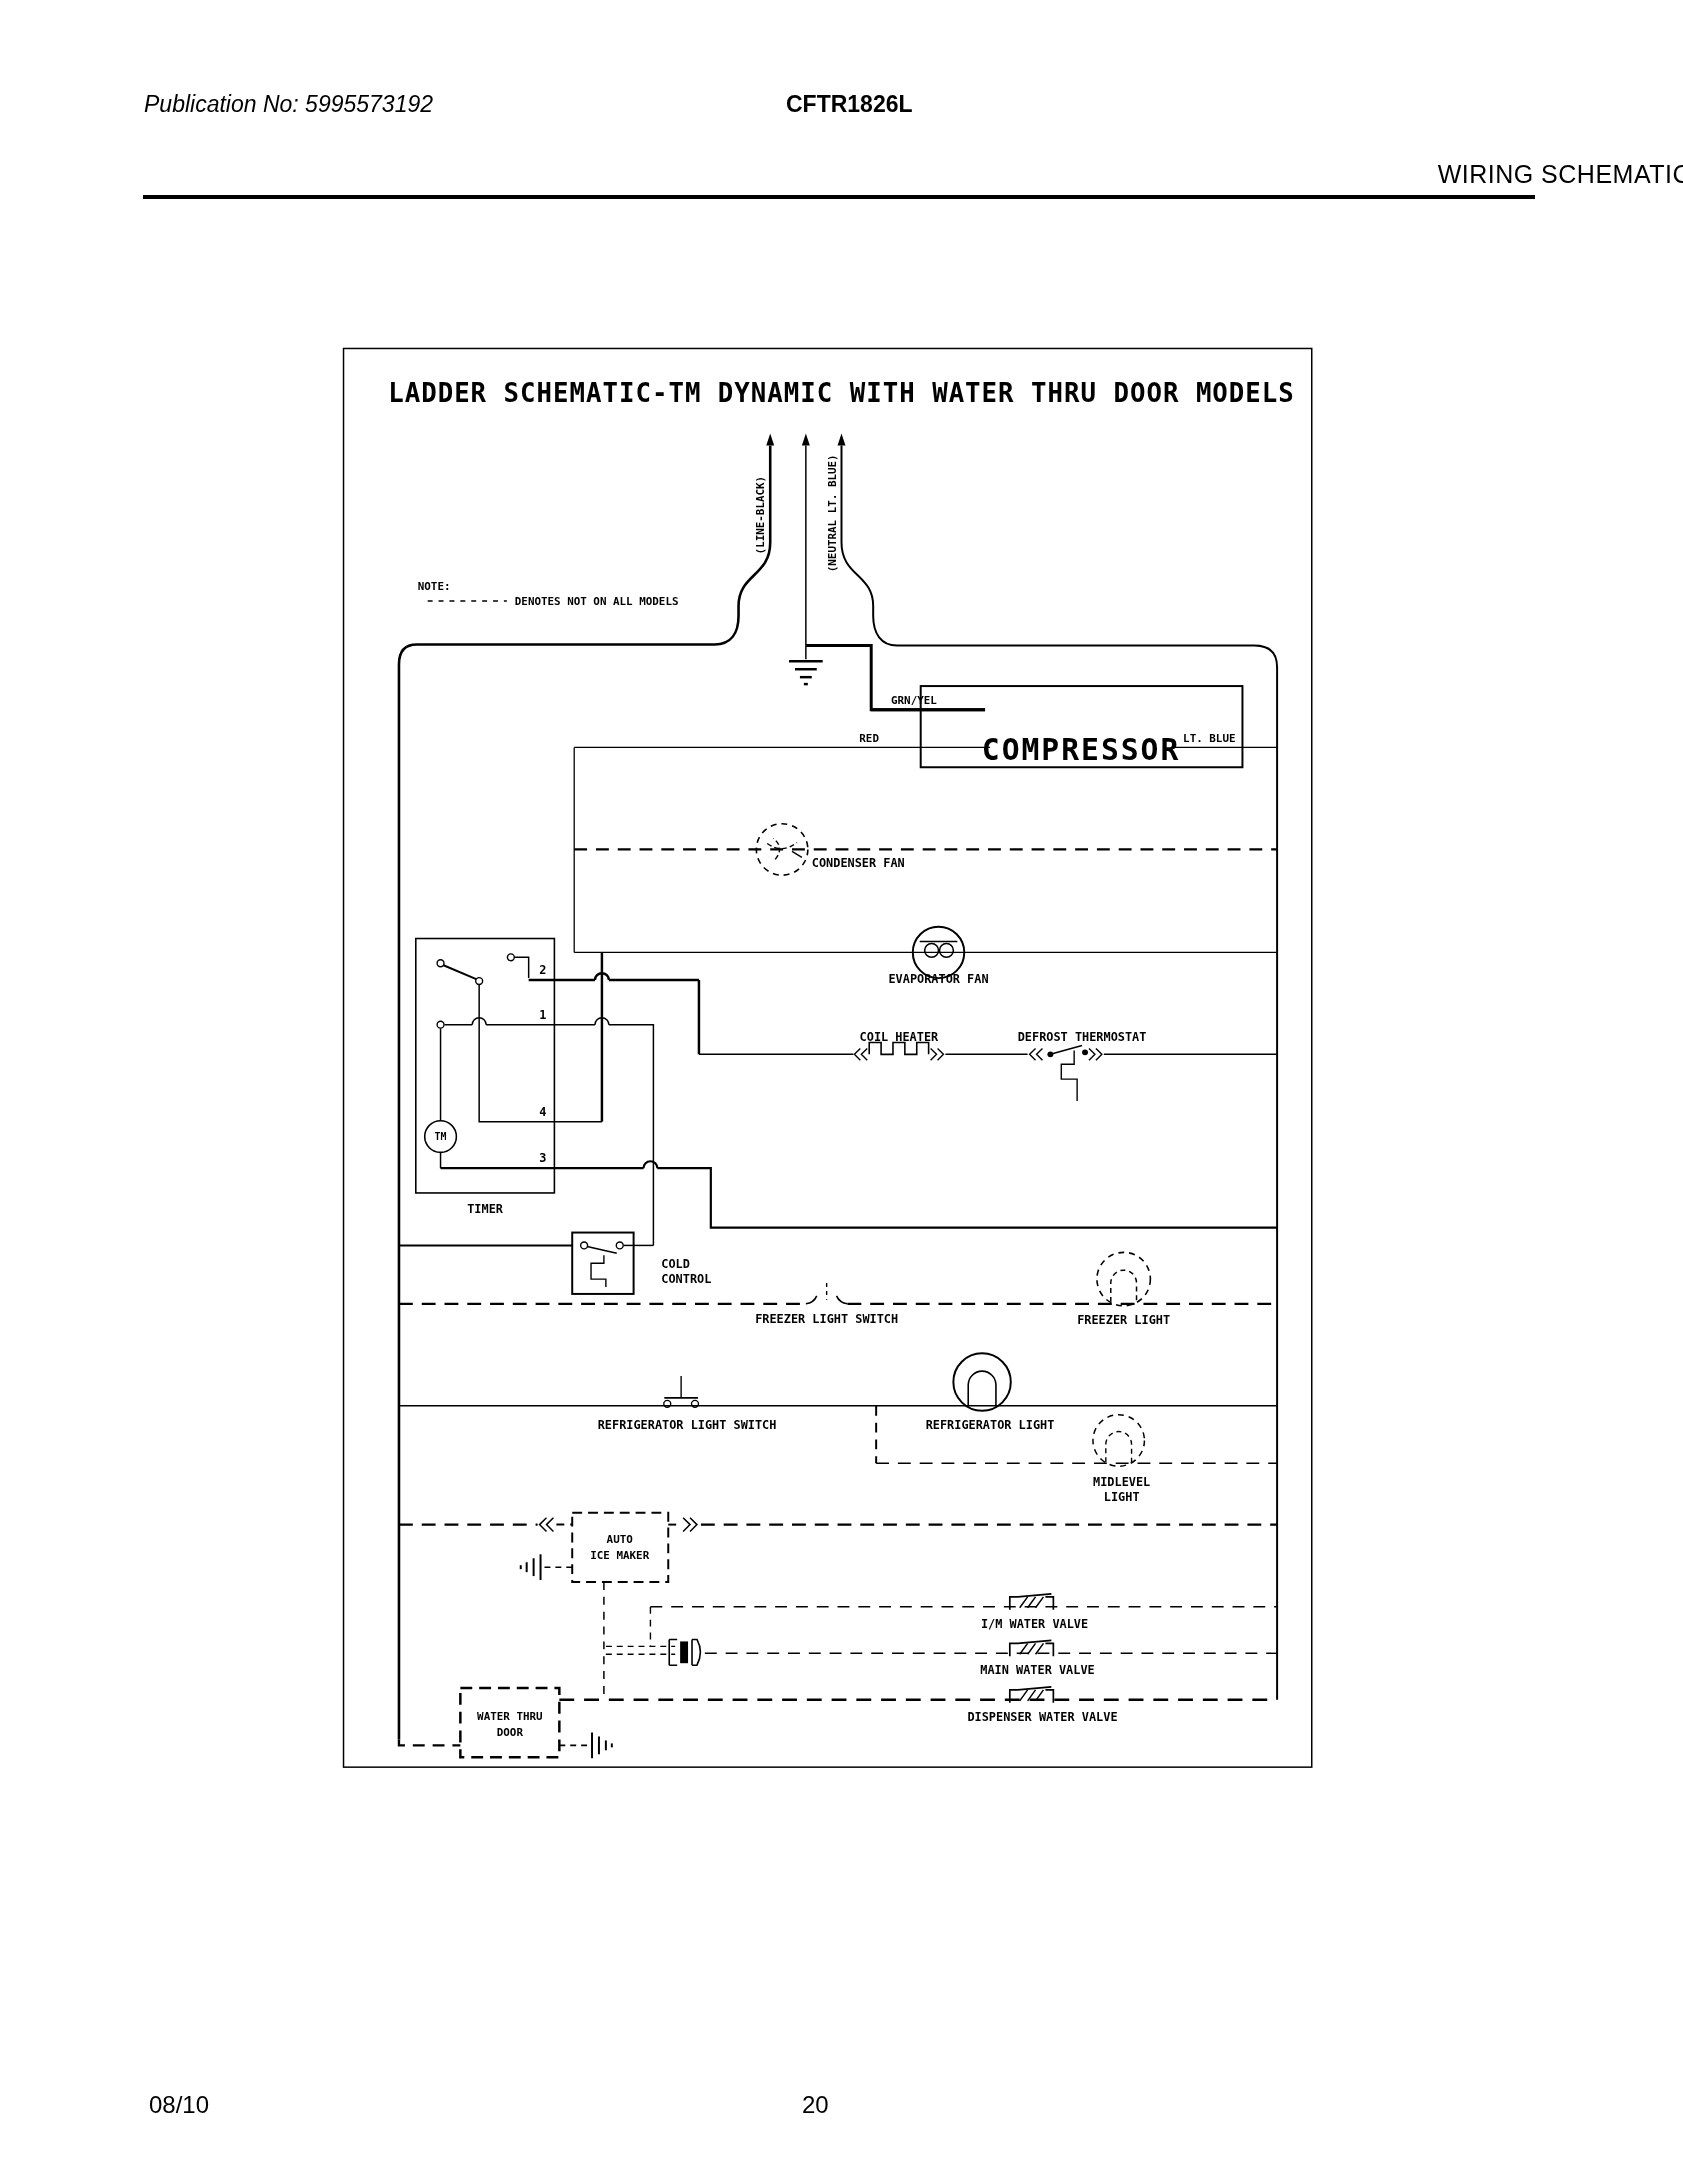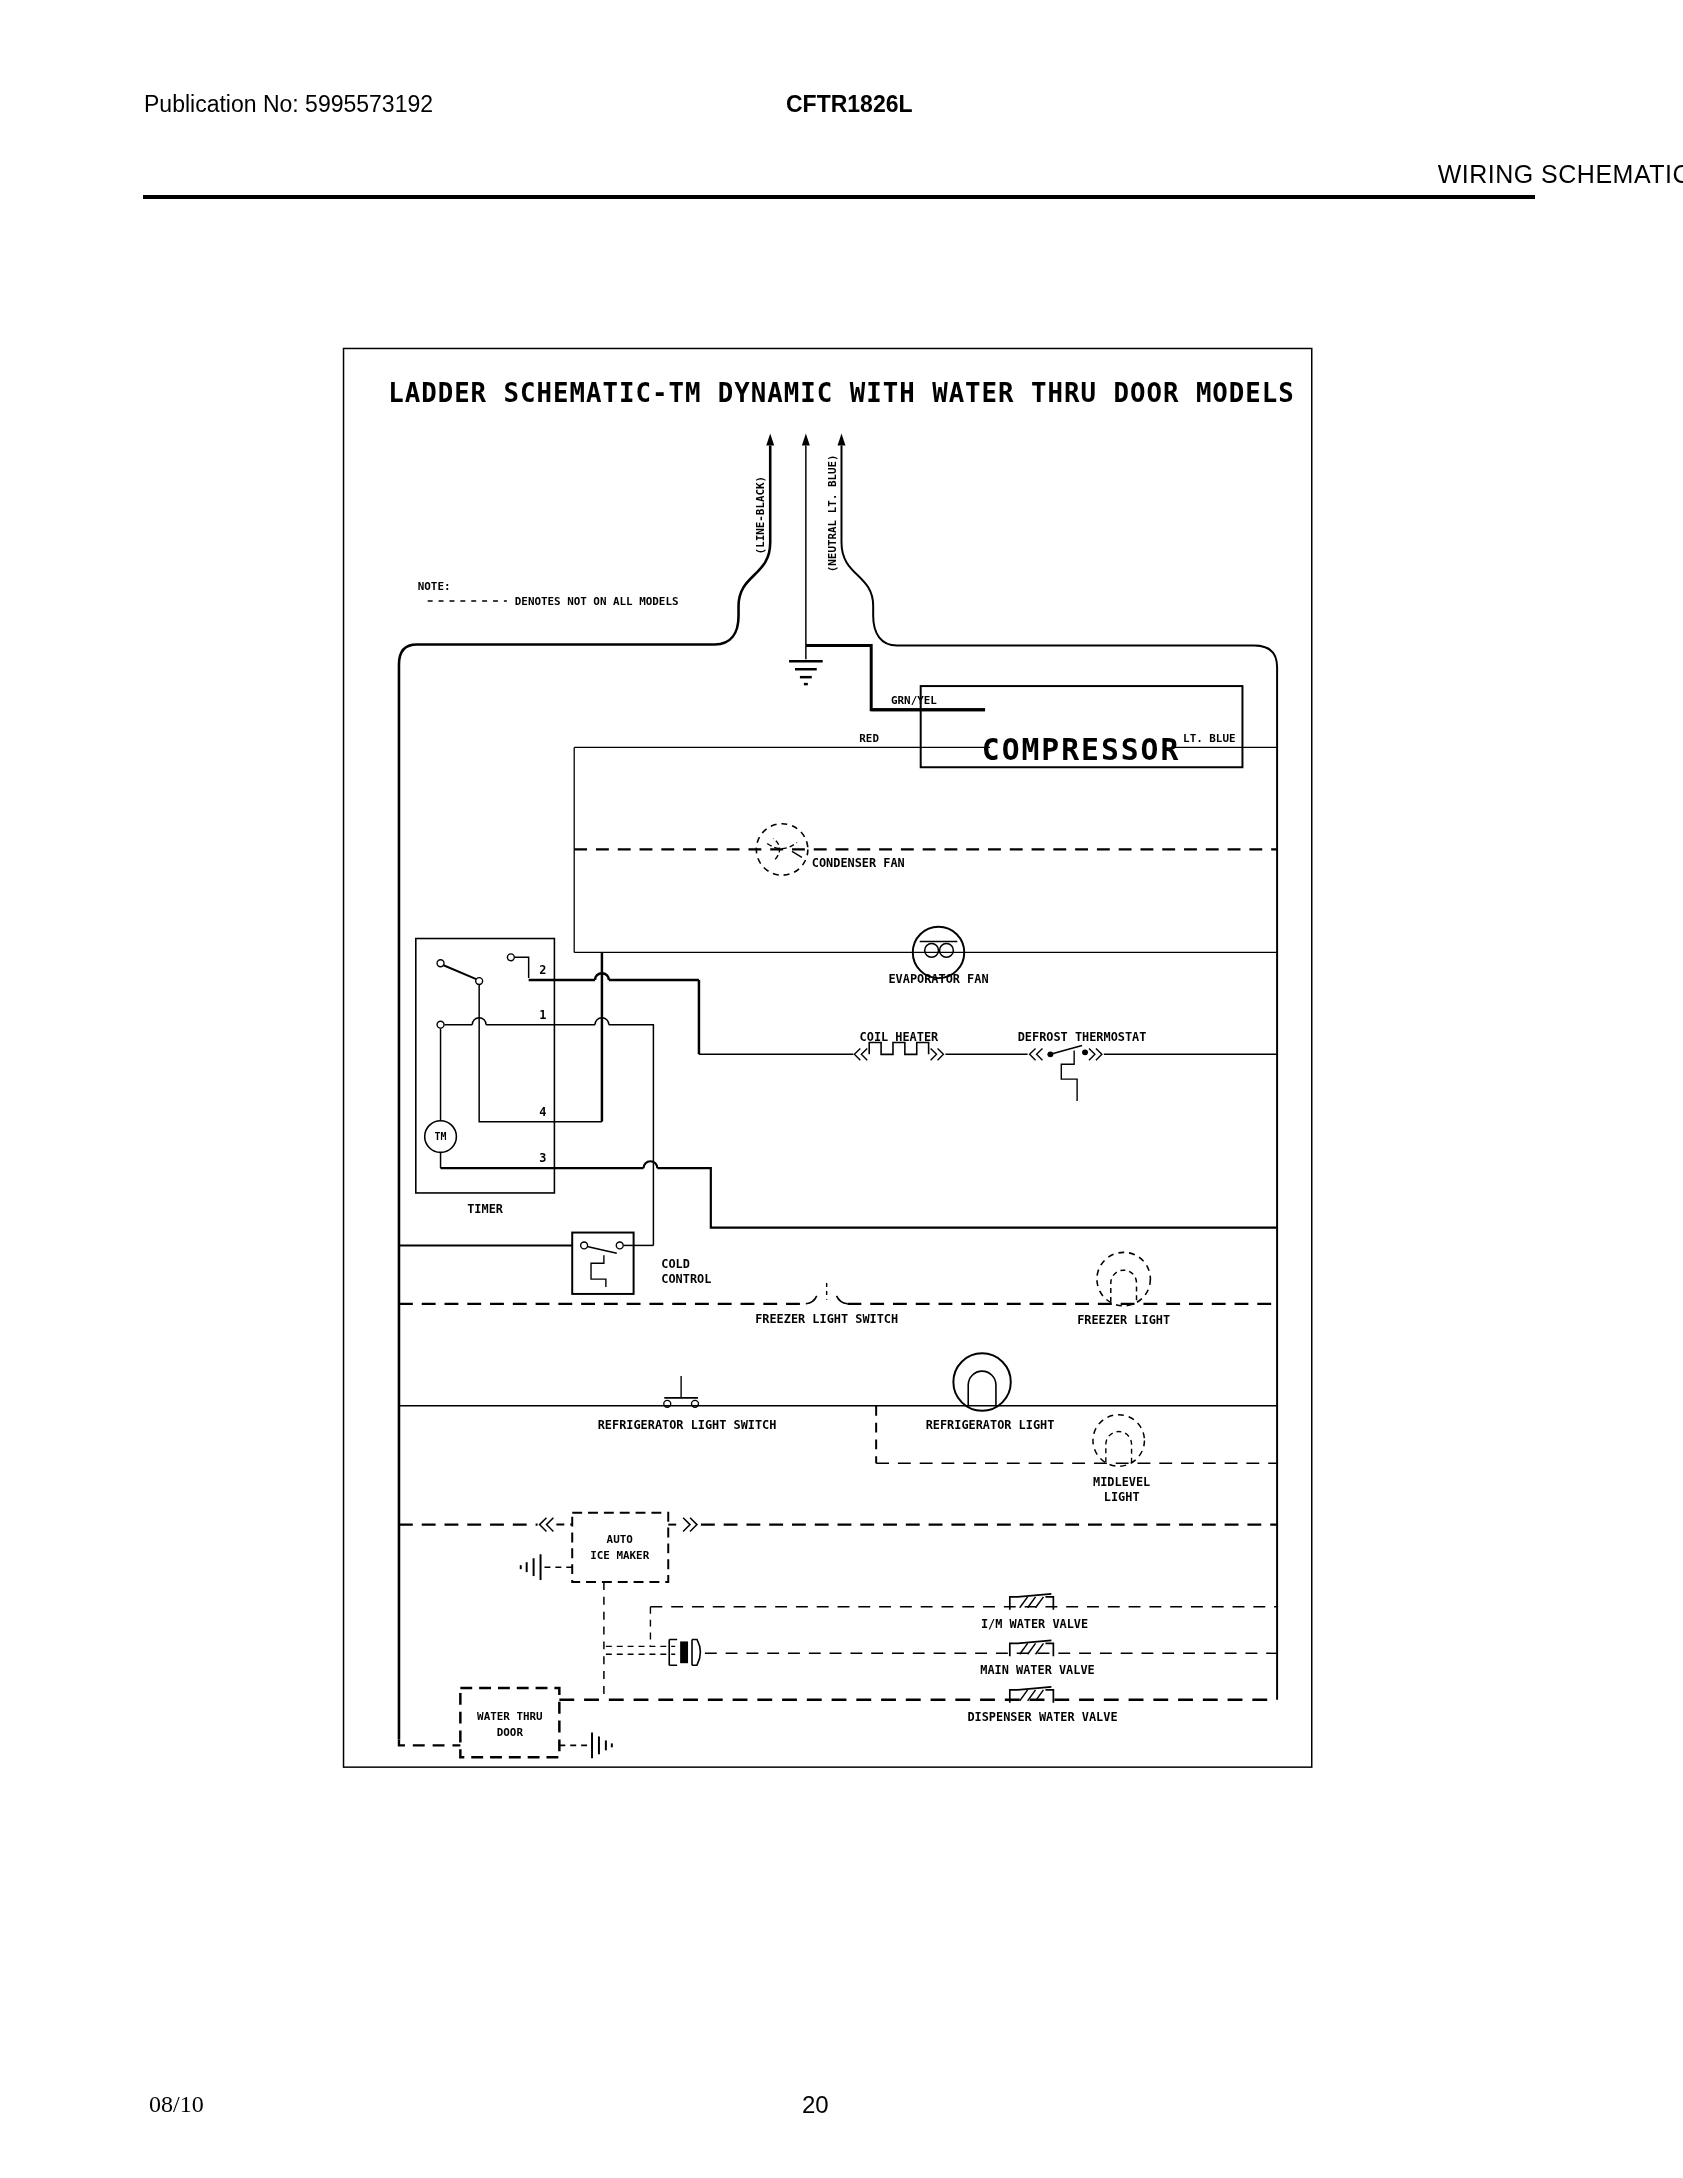--- a/index.html
+++ b/index.html
@@ -1,22 +1,22 @@
 <!DOCTYPE html>
 <html><head>
 <meta charset="utf-8">
 <style>
   html,body{margin:0;padding:0;background:#fff;}
   body{width:1683px;height:2178px;position:relative;font-family:"Liberation Sans",sans-serif;color:#000;}
   .abs{position:absolute;}
-  #pub{left:144px;top:91px;font-size:23px;}
+  #pub{left:144px;top:91px;font-size:23px;font-style:italic;}
   #model{left:786px;top:91px;font-size:23px;font-weight:bold;}
   #pagetitle{left:0;top:160px;width:1683px;text-align:right;font-size:25px;letter-spacing:0.5px;padding-left:8px;}
   #rule{left:143px;top:195px;width:1392px;height:4px;background:#000;}
-  #rev{left:149px;top:2091px;font-size:24px;font-family:Liberation Serif, serif;}
+  #rev{left:149px;top:2091px;font-size:24px;}
   #pageno{left:802px;top:2091px;font-size:24px;}
   svg{position:absolute;left:0;top:0;}
   svg text{fill:#000;font-family:"DejaVu Sans Mono",monospace;font-weight:bold;}
   .t12{font-size:12px;}
   .t11{font-size:11px;}
   .t10{font-size:10px;}
   .title{font-size:26px;letter-spacing:1px;}
   .comp{font-size:30px;letter-spacing:2px;}
   .ln{stroke:#000;fill:none;}
 </style>

